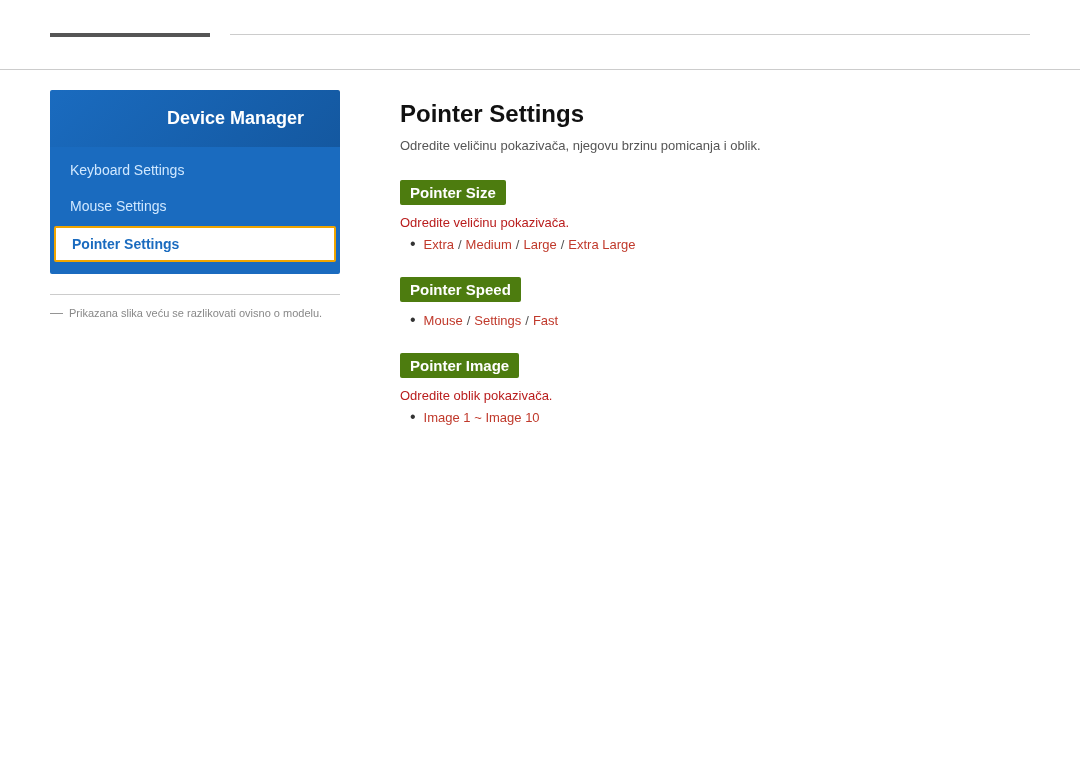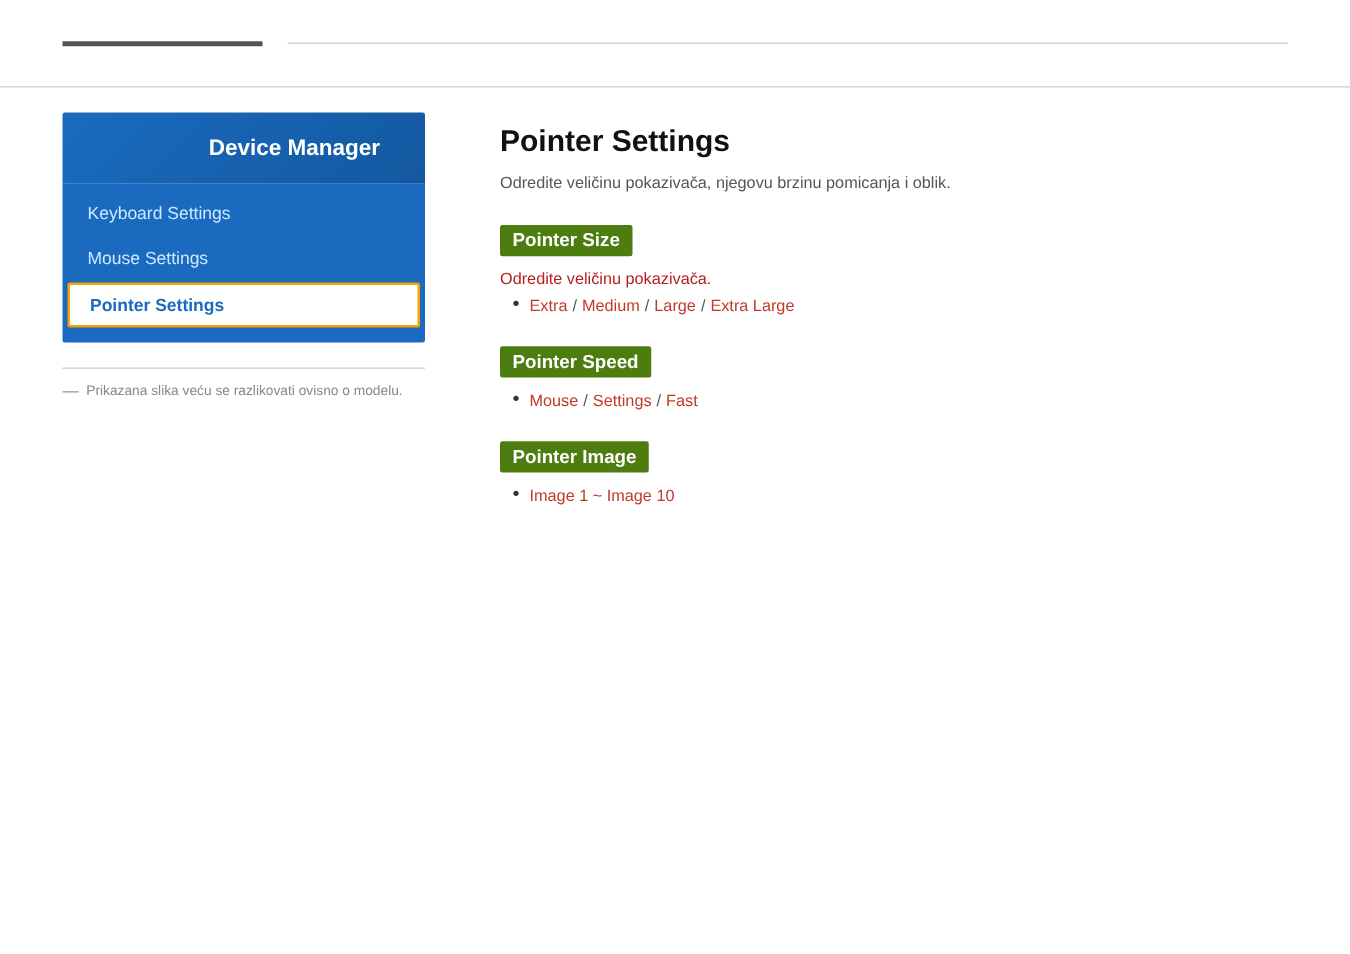--- a/index.html
+++ b/index.html
@@ -217,19 +217,20 @@
         <span class="option-link">Mouse</span>
         <span class="option-separator"> / </span>
         <span class="option-link">Settings</span>
         <span class="option-separator"> / </span>
         <span class="option-link">Fast</span>
       </div>
     </div>
 
     <div class="section">
       <div class="section-title">Pointer Image</div>
+      <p class="section-desc">Odredite oblik pokazivača.</p>
       <div class="section-options">
         <span class="bullet">•</span>
         <span class="option-link">Image 1 ~ Image 10</span>
       </div>
     </div>
   </div>
 </div>
 
 </body></html>

